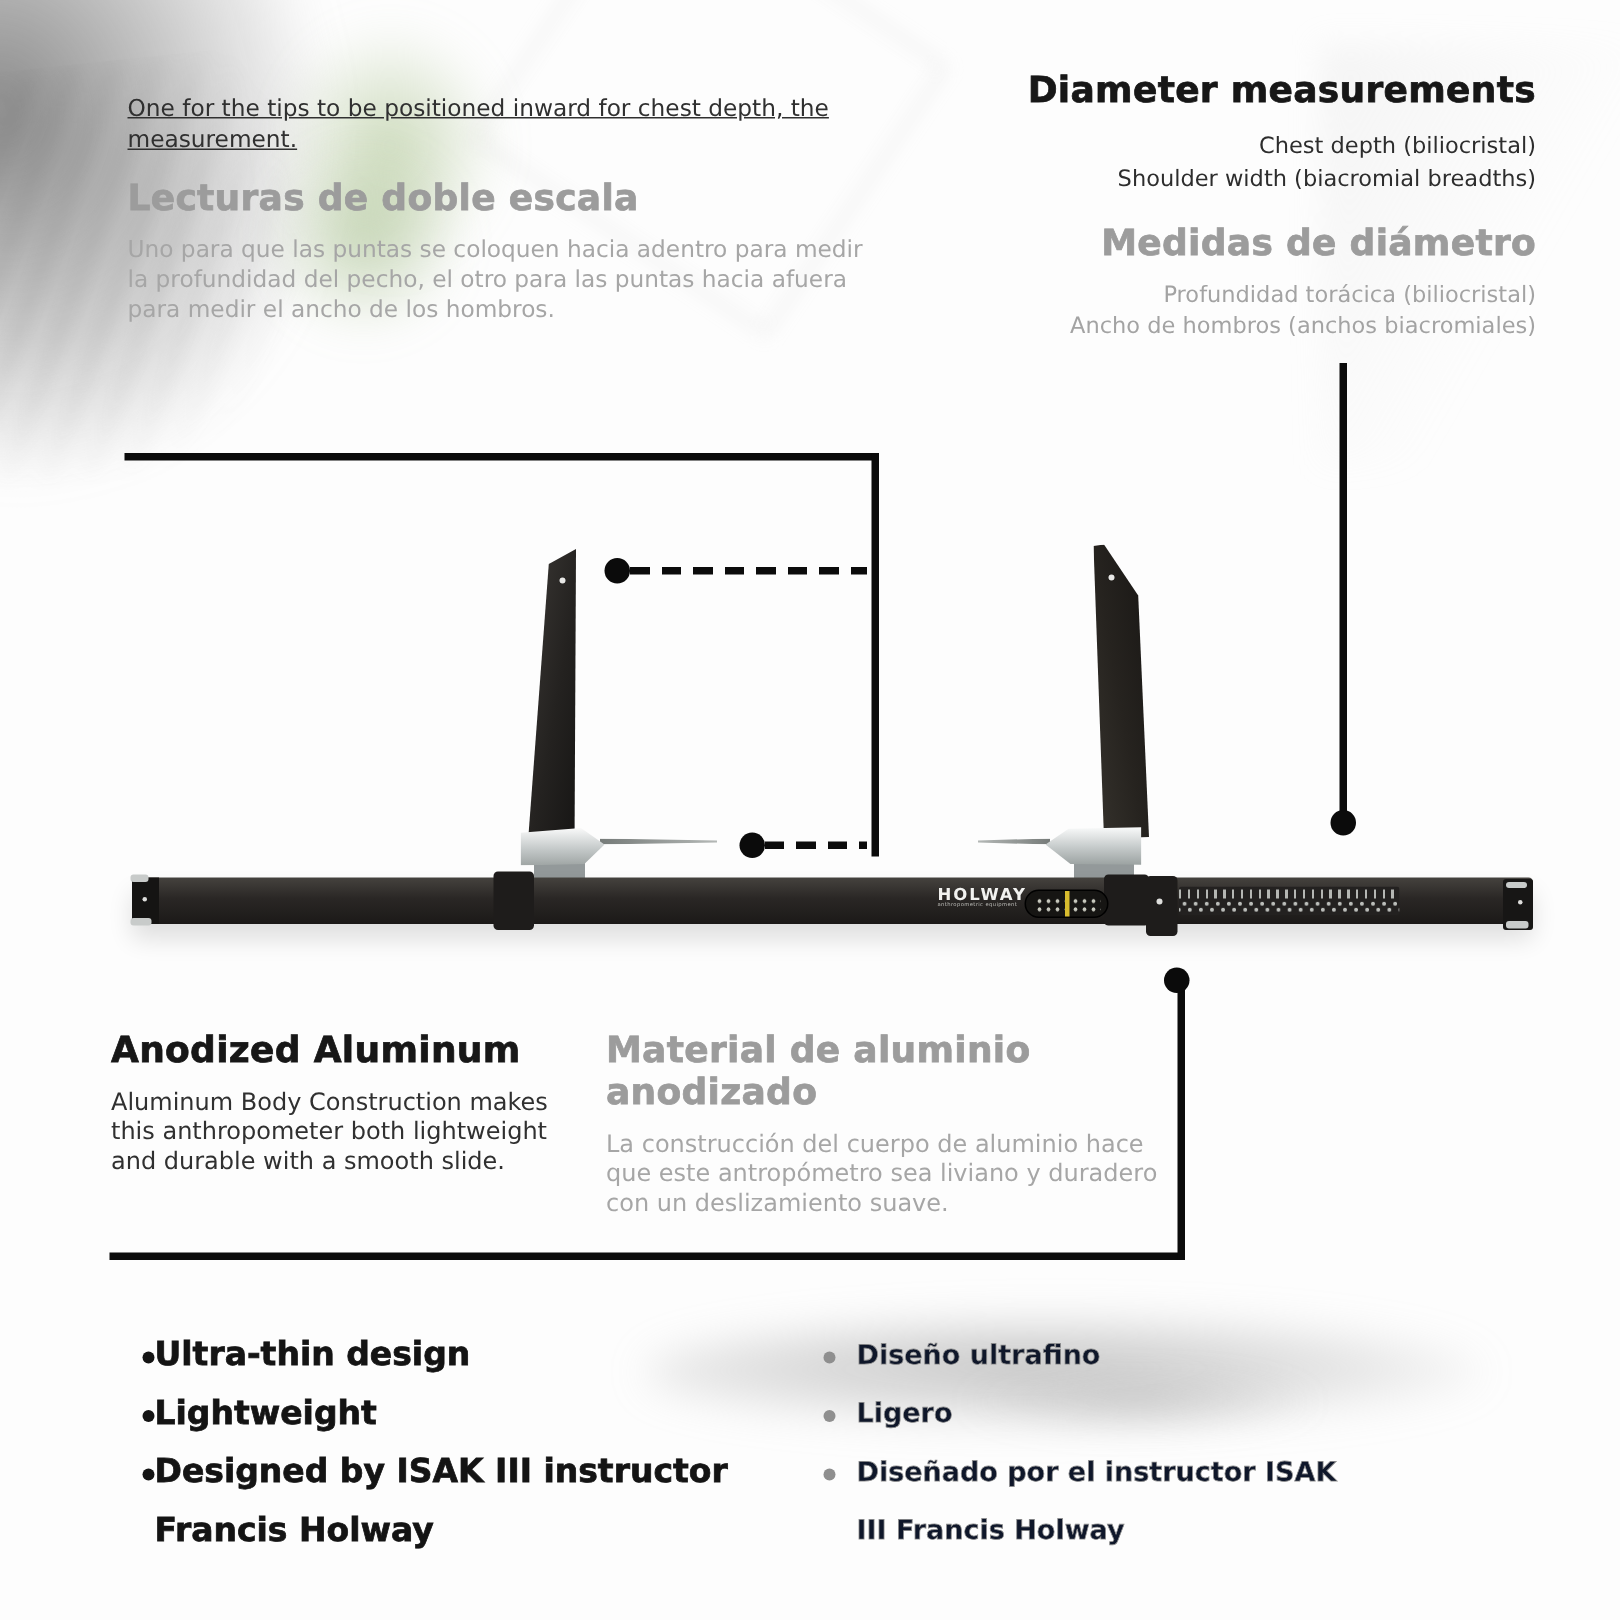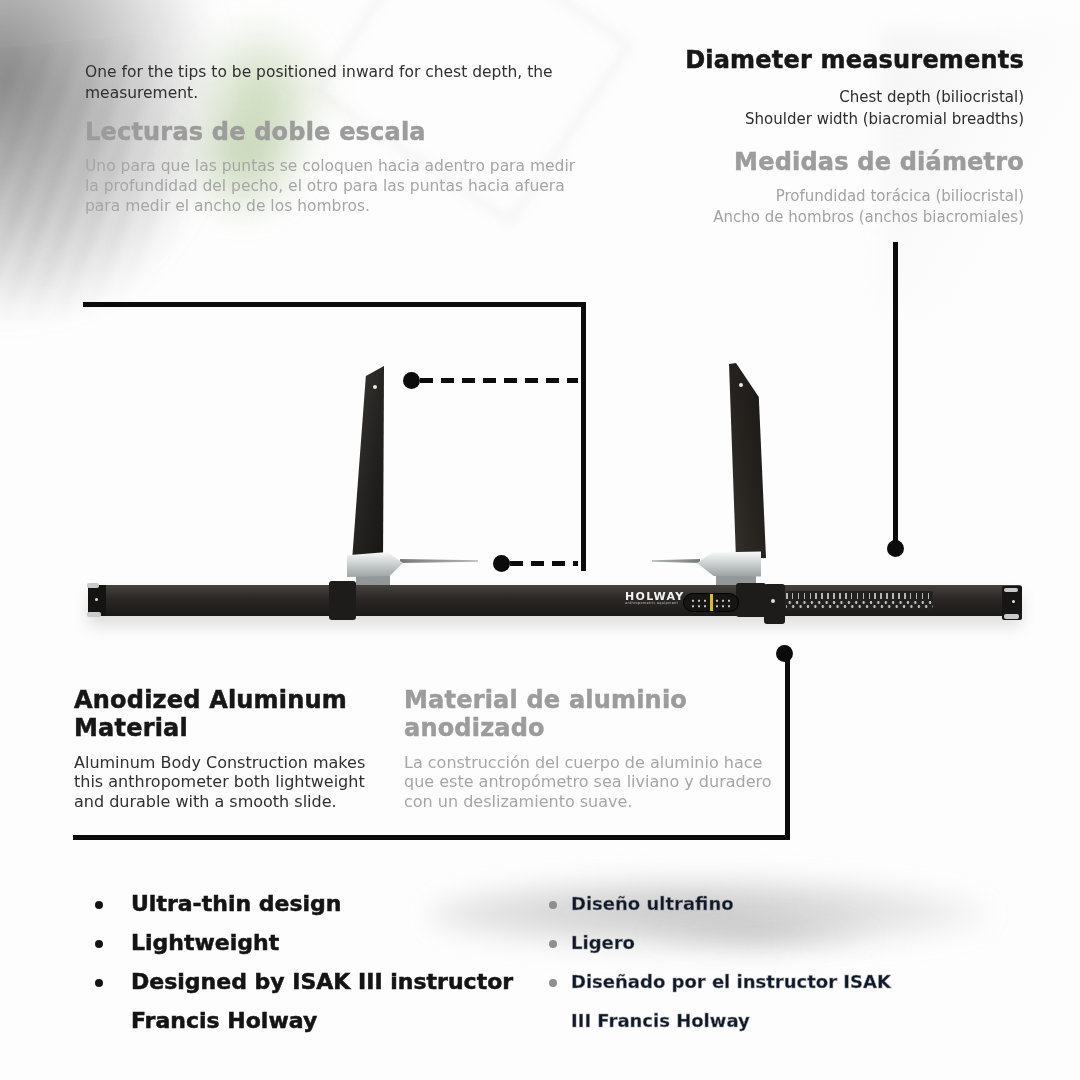--- a/index.html
+++ b/index.html
@@ -125,21 +125,21 @@
   <div class="abs bg-corner"></div>
   <div class="abs bg-keys"></div>
   <div class="abs bg-plant1"></div>
   <div class="abs bg-plant2"></div>
   <div class="abs bg-frame1"></div>
   <div class="abs bg-frame2"></div>
   <div class="abs bg-smudge1"></div>
   <div class="abs bg-smudge2"></div>
 
   <div class="abs" style="left:85px;top:46px;">
-    <div class="body-en" style="margin-top:16px;">
+    <div class="body-en" style="margin-top:16px;text-decoration:underline;">
       <div>One for the tips to be positioned inward for chest depth, the</div>
       <div>measurement.</div>
     </div>
     <div class="h-es" style="margin-top:14px;">Lecturas de doble escala</div>
     <div class="body-es" style="margin-top:10px;">
       <div>Uno para que las puntas se coloquen hacia adentro para medir</div>
       <div>la profundidad del pecho, el otro para las puntas hacia afuera</div>
       <div>para medir el ancho de los hombros.</div>
     </div>
   </div>
@@ -201,21 +201,20 @@
 
     <div class="abs beam-cap-r"></div>
     <div class="abs sliver" style="left:1004px;top:588px;width:14px;height:4px;"></div>
     <div class="abs sliver" style="left:1004px;top:614px;width:15px;height:5px;"></div>
     <div class="abs rivet" style="left:1012px;top:600px;width:3px;height:3px;"></div>
   </div>
 
   <div class="abs" style="left:74px;top:686px;">
     <div class="h-en" style="line-height:28px;">
       <div>Anodized Aluminum</div>
-      <div>Material</div>
     </div>
     <div class="body-en" style="margin-top:11px;font-size:16px;line-height:19.3px;">
       <div>Aluminum Body Construction makes</div>
       <div>this anthropometer both lightweight</div>
       <div>and durable with a smooth slide.</div>
     </div>
   </div>
 
   <div class="abs" style="left:404px;top:686px;">
     <div class="h-es" style="line-height:28px;">
@@ -226,21 +225,21 @@
       <div>La construcción del cuerpo de aluminio hace</div>
       <div>que este antropómetro sea liviano y duradero</div>
       <div>con un deslizamiento suave.</div>
     </div>
   </div>
 
   <div class="abs" style="left:95px;top:888px;">
     <div class="abs bdot bdot-en" style="left:0;top:13px;"></div>
     <div class="abs bdot bdot-en" style="left:0;top:52px;"></div>
     <div class="abs bdot bdot-en" style="left:0;top:91px;"></div>
-    <div style="margin-left:36px;">
+    <div style="margin-left:8px;">
       <div class="bullet-line-en">Ultra-thin design</div>
       <div class="bullet-line-en">Lightweight</div>
       <div class="bullet-line-en">Designed by ISAK III instructor</div>
       <div class="bullet-line-en">Francis Holway</div>
     </div>
   </div>
 
   <div class="abs" style="left:549px;top:888px;">
     <div class="abs bdot bdot-es" style="left:0;top:13px;"></div>
     <div class="abs bdot bdot-es" style="left:0;top:52px;"></div>

